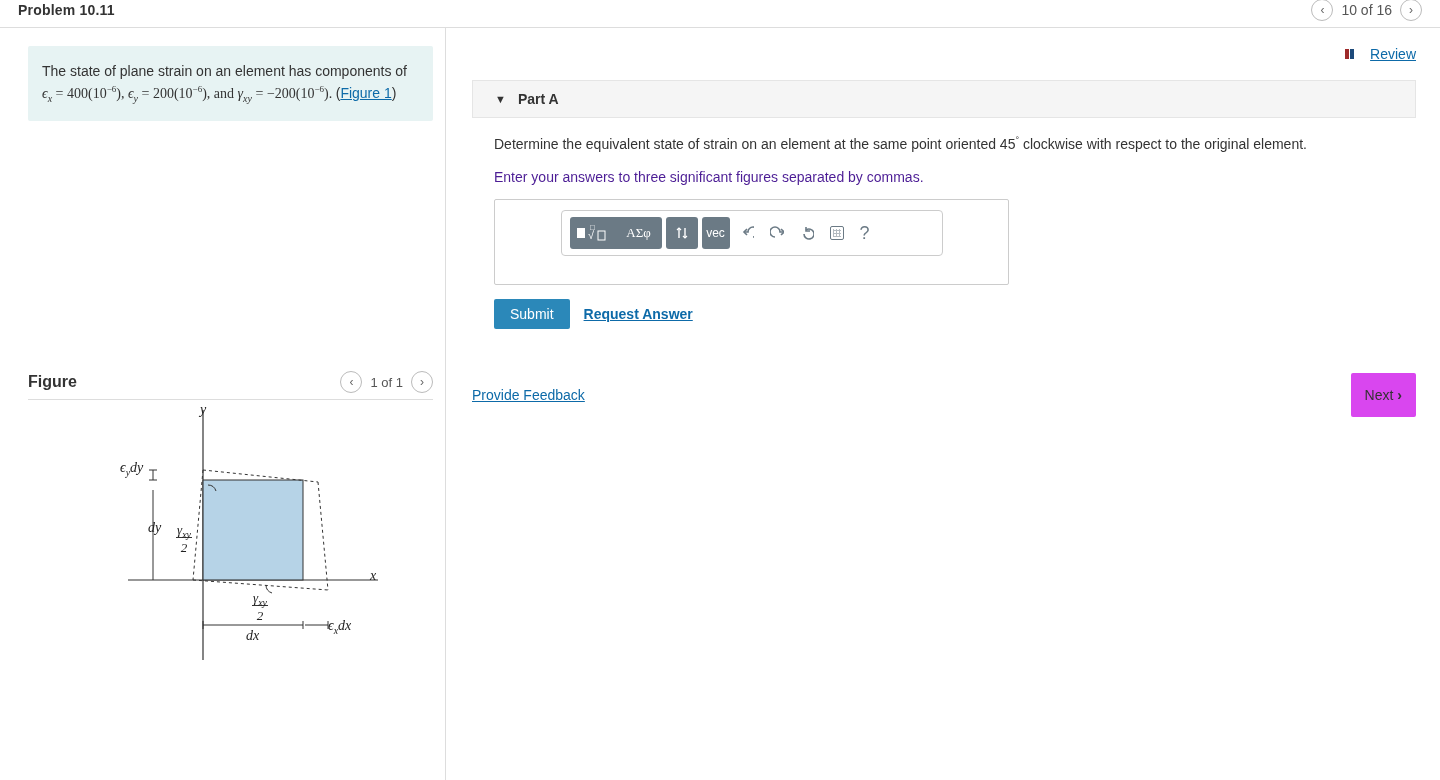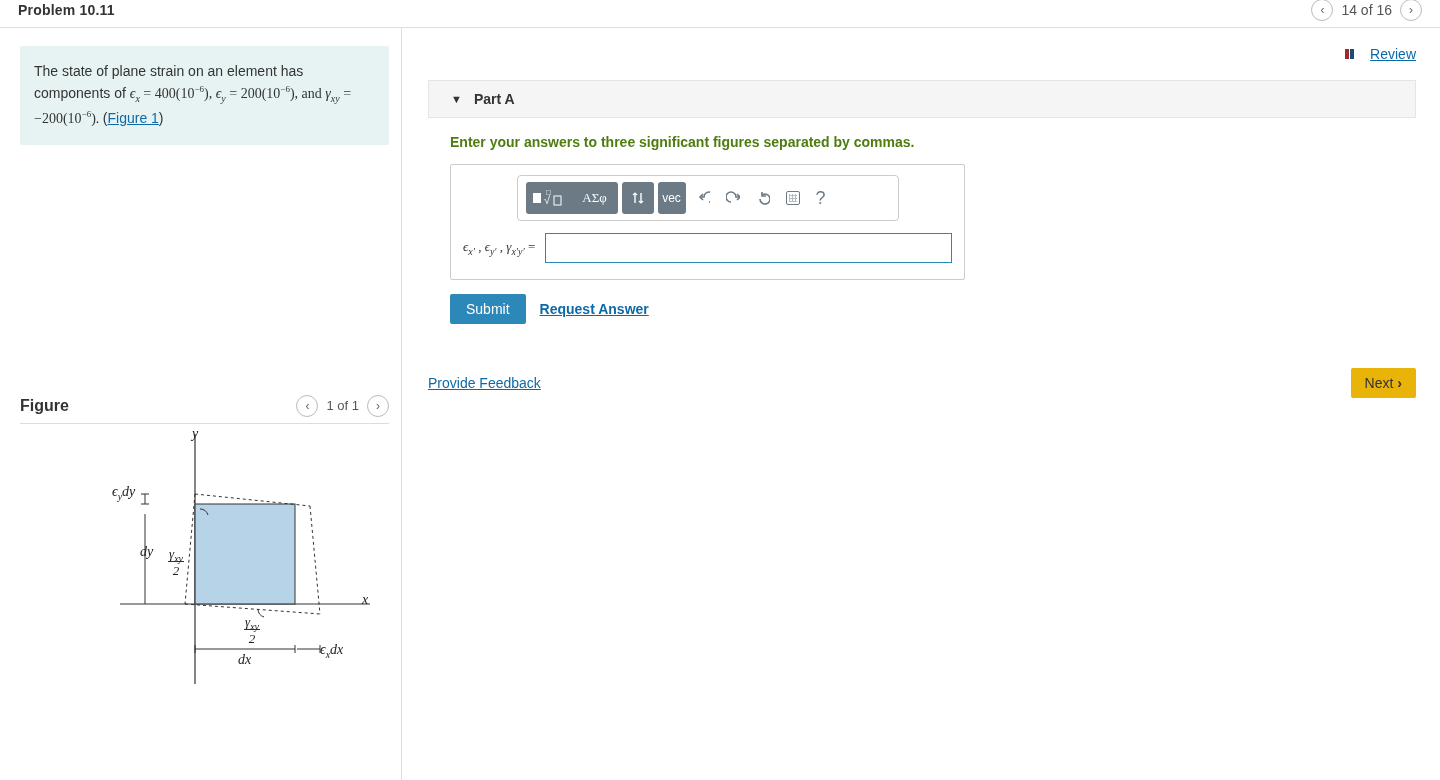--- a/index.html
+++ b/index.html
@@ -19,23 +19,23 @@
   }
   .top-title { font-weight: 700; color: #333; letter-spacing: 0.2px; }
   .top-nav { display: flex; align-items: center; gap: 8px; color: #555; }
   .nav-circle {
     width: 22px; height: 22px; border: 1px solid #bbb; border-radius: 50%;
     display: flex; align-items: center; justify-content: center;
     font-size: 12px; color: #666; cursor: pointer;
   }
   .main { display: flex; width: 100%; }
   .left-col {
-    width: 402px;
+    width: 446px;
     border-right: 1px solid #ddd;
-    padding: 18px 12px 18px 20px;
+    padding: 18px 12px 18px 28px;
     min-height: 752px;
   }
   .right-col {
     flex: 1;
     padding: 18px 24px 18px 26px;
   }
   .review-row { display: flex; justify-content: flex-end; margin-bottom: 18px; }
   .review-link { color: #0d6aa8; text-decoration: underline; font-size: 14px; display:flex; align-items:center; gap:16px; cursor:pointer;}
   .flag-icon { display:inline-flex; gap:1px; }
   .flag-icon span { width:4px; height:10px; background:#9e2a2a; display:inline-block; }
@@ -60,21 +60,21 @@
     border: 1px solid #e5e5e5;
     padding: 10px 22px;
     display: flex; align-items: center; gap: 12px;
     font-weight: 700; color: #333;
     margin-bottom: 16px;
   }
   .part-header .caret { font-size: 11px; color:#333; }
 
   .question-body { padding: 0 22px; }
   .q-text { color: #333; margin-bottom: 14px; line-height:1.5;}
-  .q-hint { font-weight: 700; color: #4d7c0f; margin-bottom: 14px; }
+  .q-hint { font-weight: 400; color: #4c1d95; margin-bottom: 14px; }
 
   .answer-frame {
     border: 1px solid #ccc;
     border-radius: 2px;
     padding: 10px 0 16px;
     width: 515px;
     margin-bottom: 14px;
     background:#fff;
     position:relative;
   }
@@ -129,21 +129,21 @@
     font-size:14px; cursor:pointer; border-radius:2px;
   }
   .link { color:#0d6aa8; text-decoration:underline; cursor:pointer; font-weight:600; font-size:14px;}
 
   .feedback-row {
     display:flex; justify-content:space-between; align-items:center;
     margin-top: 44px;
     gap: 20px;
   }
   .next-btn {
-    background:#eab308; border:none; padding:7px 14px; font-size:14px;
+    background:#d946ef; border:none; padding:14px 14px; font-size:14px;
     color:#333; cursor:pointer; border-radius:2px;
     display:flex; align-items:center; gap:4px;
   }
   .next-btn .chev { font-weight:700; }
 
   
   .figure-section { margin-top: 250px; }
   .figure-head {
     display:flex; justify-content:space-between; align-items:center;
     border-bottom:1px solid #ddd; padding-bottom:6px; 
@@ -156,21 +156,21 @@
   .figure-canvas svg { position:absolute; left:0; top:0; }
   .fig-label { position:absolute; font-family:"Times New Roman",serif; font-size:14px; font-style:italic; color:#222;}
 </style>
 </head>
 <body>
 
 <div class="top-header">
   <div class="top-title">Problem 10.11</div>
   <div class="top-nav">
     <div class="nav-circle">‹</div>
-    <span>14 of 16</span>
+    <span>10 of 16</span>
     <div class="nav-circle">›</div>
   </div>
 </div>
 
 <div class="main">
 
   <div class="left-col">
     <div class="problem-box">
       <span>The state of plane strain on an element has components of</span>
       <span class="math">
@@ -246,20 +246,23 @@
         <span>Review</span>
       </a>
     </div>
 
     <div class="part-header">
       <span class="caret">▼</span>
       <span>Part A</span>
     </div>
 
     <div class="question-body">
+      <div class="q-text">
+        <span>Determine the equivalent state of strain on an element at the same point oriented 45</span><sup>°</sup><span> clockwise with respect to the original element.</span>
+      </div>
       <div class="q-hint">Enter your answers to three significant figures separated by commas.</div>
 
       <div class="answer-frame">
         <div class="toolbar-wrap">
           <div class="tb-btn tb-dark tb-joined-l" style="width:46px;">
             <svg width="34" height="20" viewBox="0 0 34 20">
               <rect x="1" y="5" width="8" height="10" fill="#fff"></rect>
               <text x="14" y="7" font-size="8" fill="#fff">□</text>
               <text x="12" y="16" font-size="11" fill="#fff">√</text>
               <rect x="22" y="8" width="7" height="9" fill="none" stroke="#fff"></rect>
@@ -290,26 +293,20 @@
                 <path d="M4 9 a5 5 0 1 0 2 -4"></path>
                 <path d="M6 2 l0 4 l4 0"></path>
               </svg>
           </div>
           <div class="tb-btn tb-plain">
             <div class="kbd-icon"></div>
           </div>
           <div class="tb-help">?</div>
         </div>
 
-        <div class="answer-line">
-          <div class="answer-label">
-            <span class="ital">ϵ</span><sub>x′</sub> , <span class="ital">ϵ</span><sub>y′</sub> , <span class="ital">γ</span><sub>x′y′</sub><span> = </span>
-          </div>
-          <input class="answer-input" type="text" style="">
-        </div>
       </div>
 
       <div class="action-row">
         <button class="submit-btn">Submit</button>
         <a class="link">Request Answer</a>
       </div>
     </div>
 
     <div class="feedback-row">
       <a class="link" style="font-weight:400;">Provide Feedback</a>

